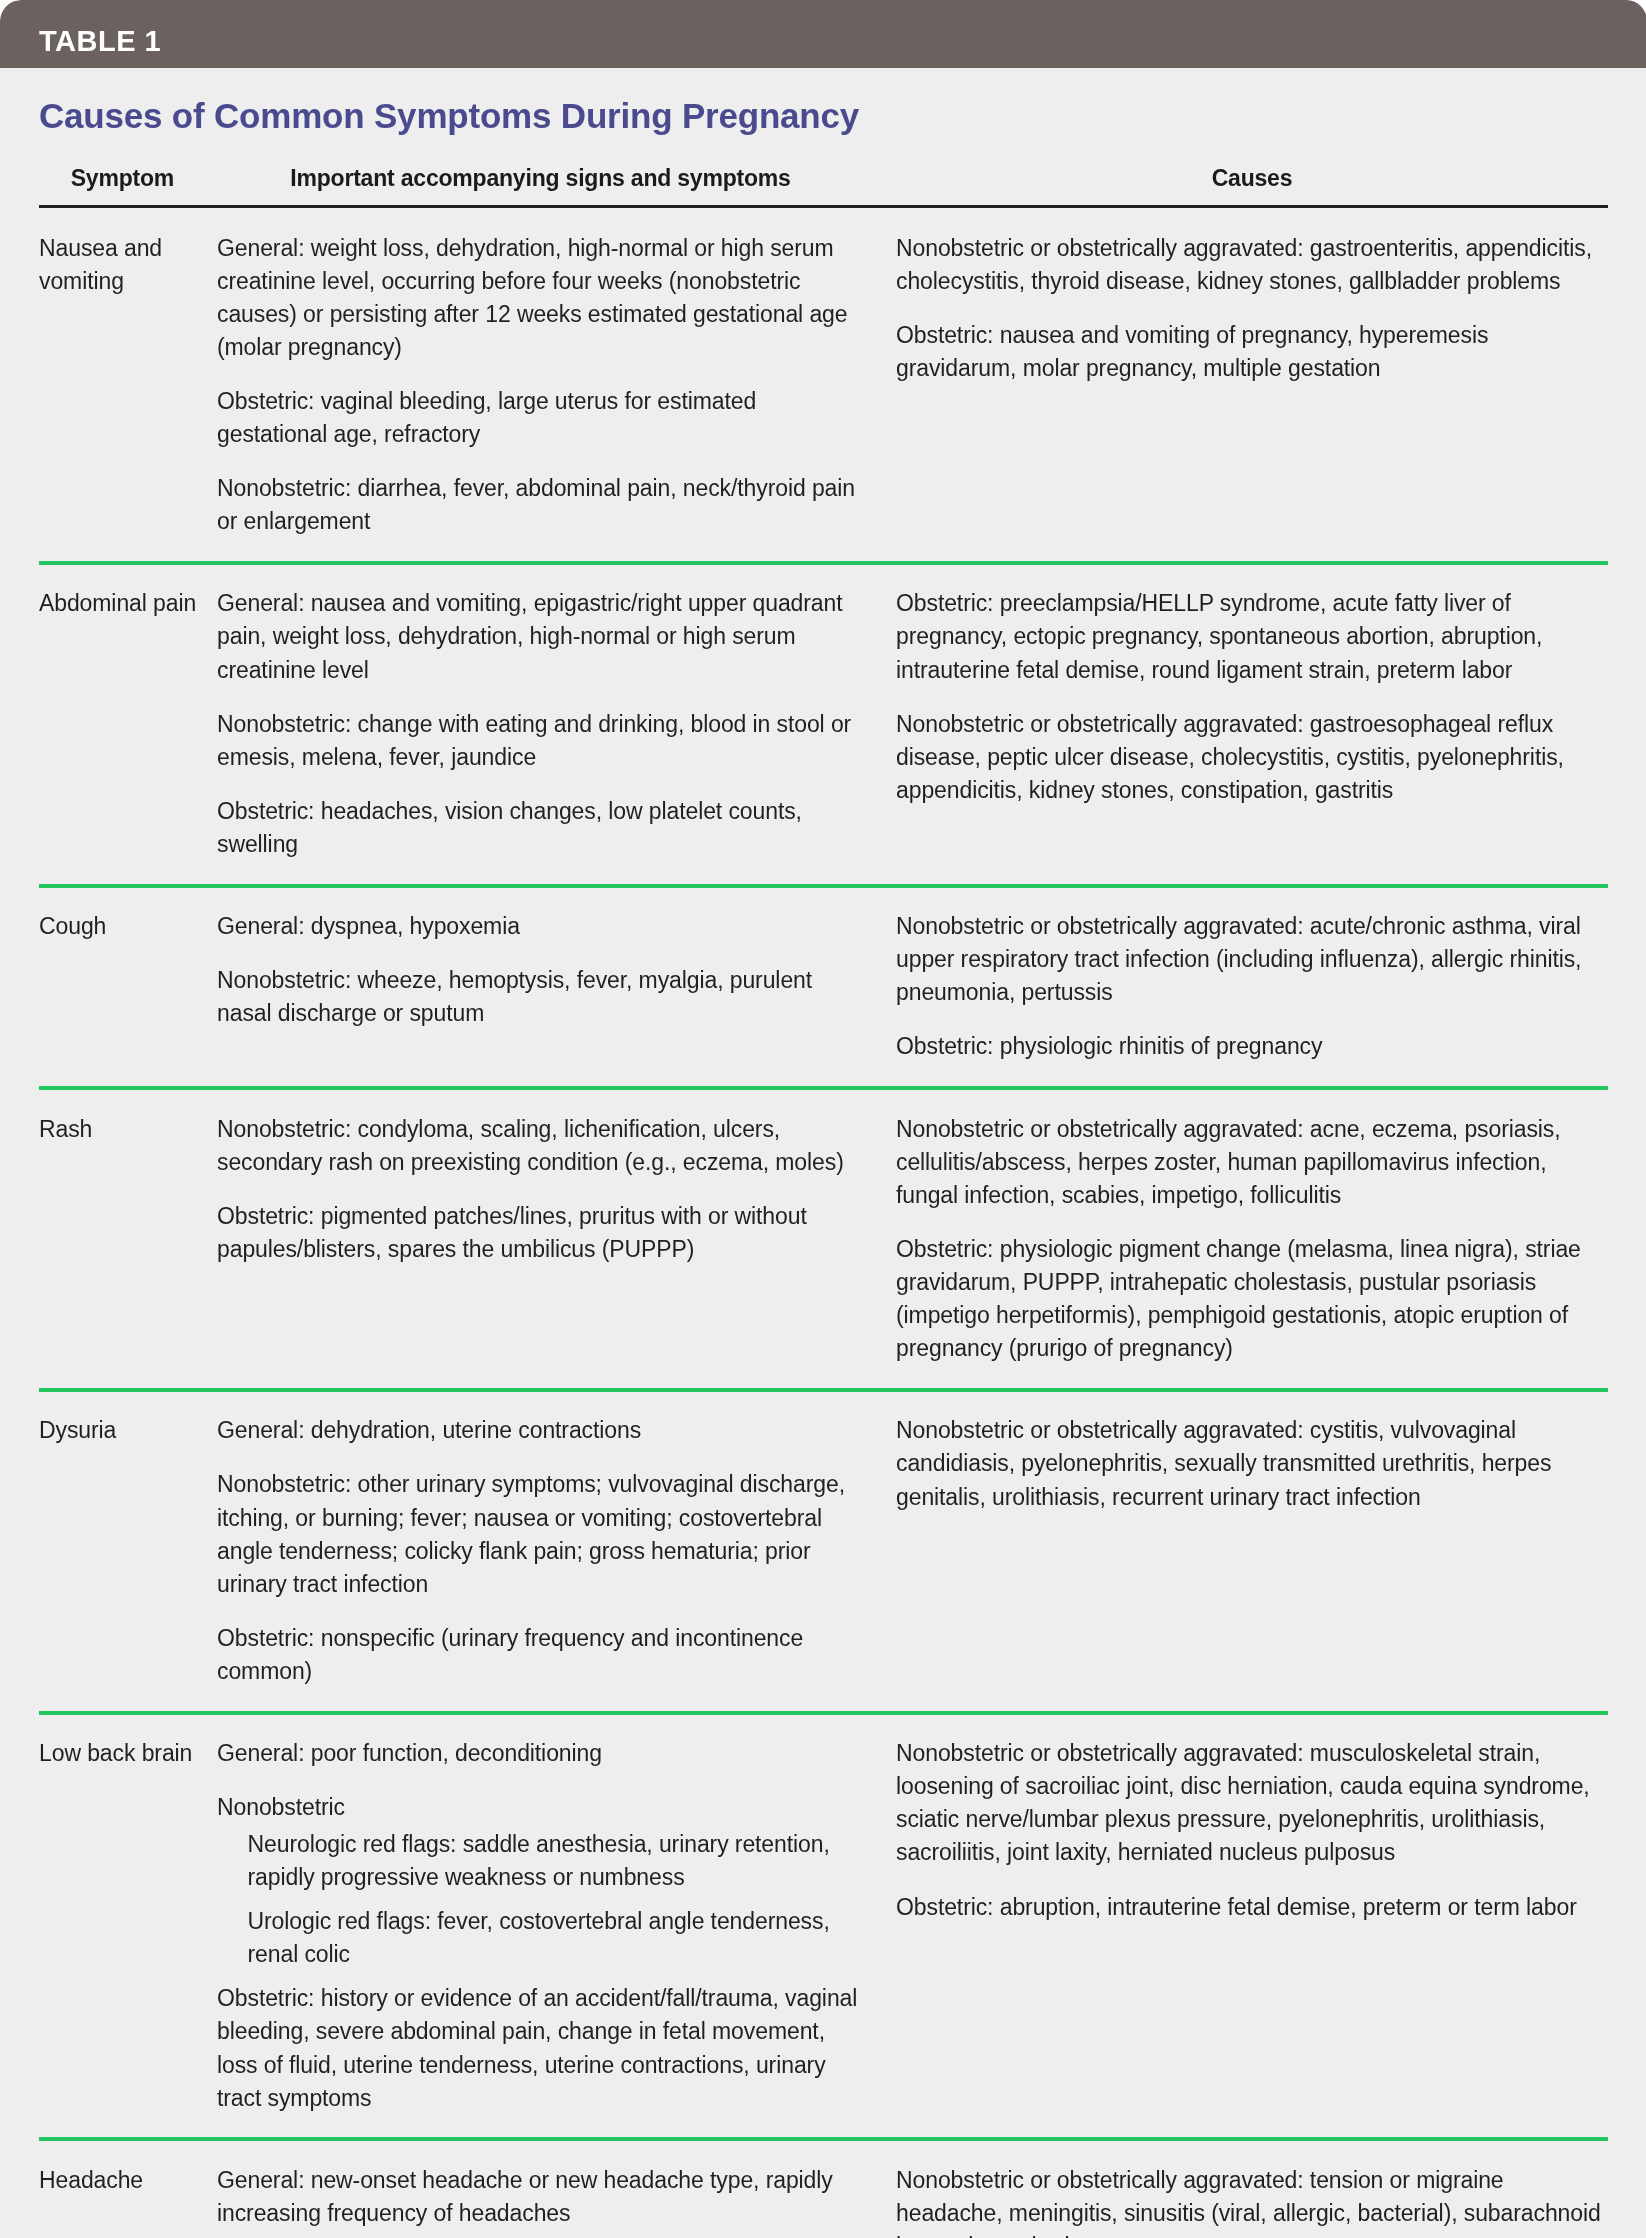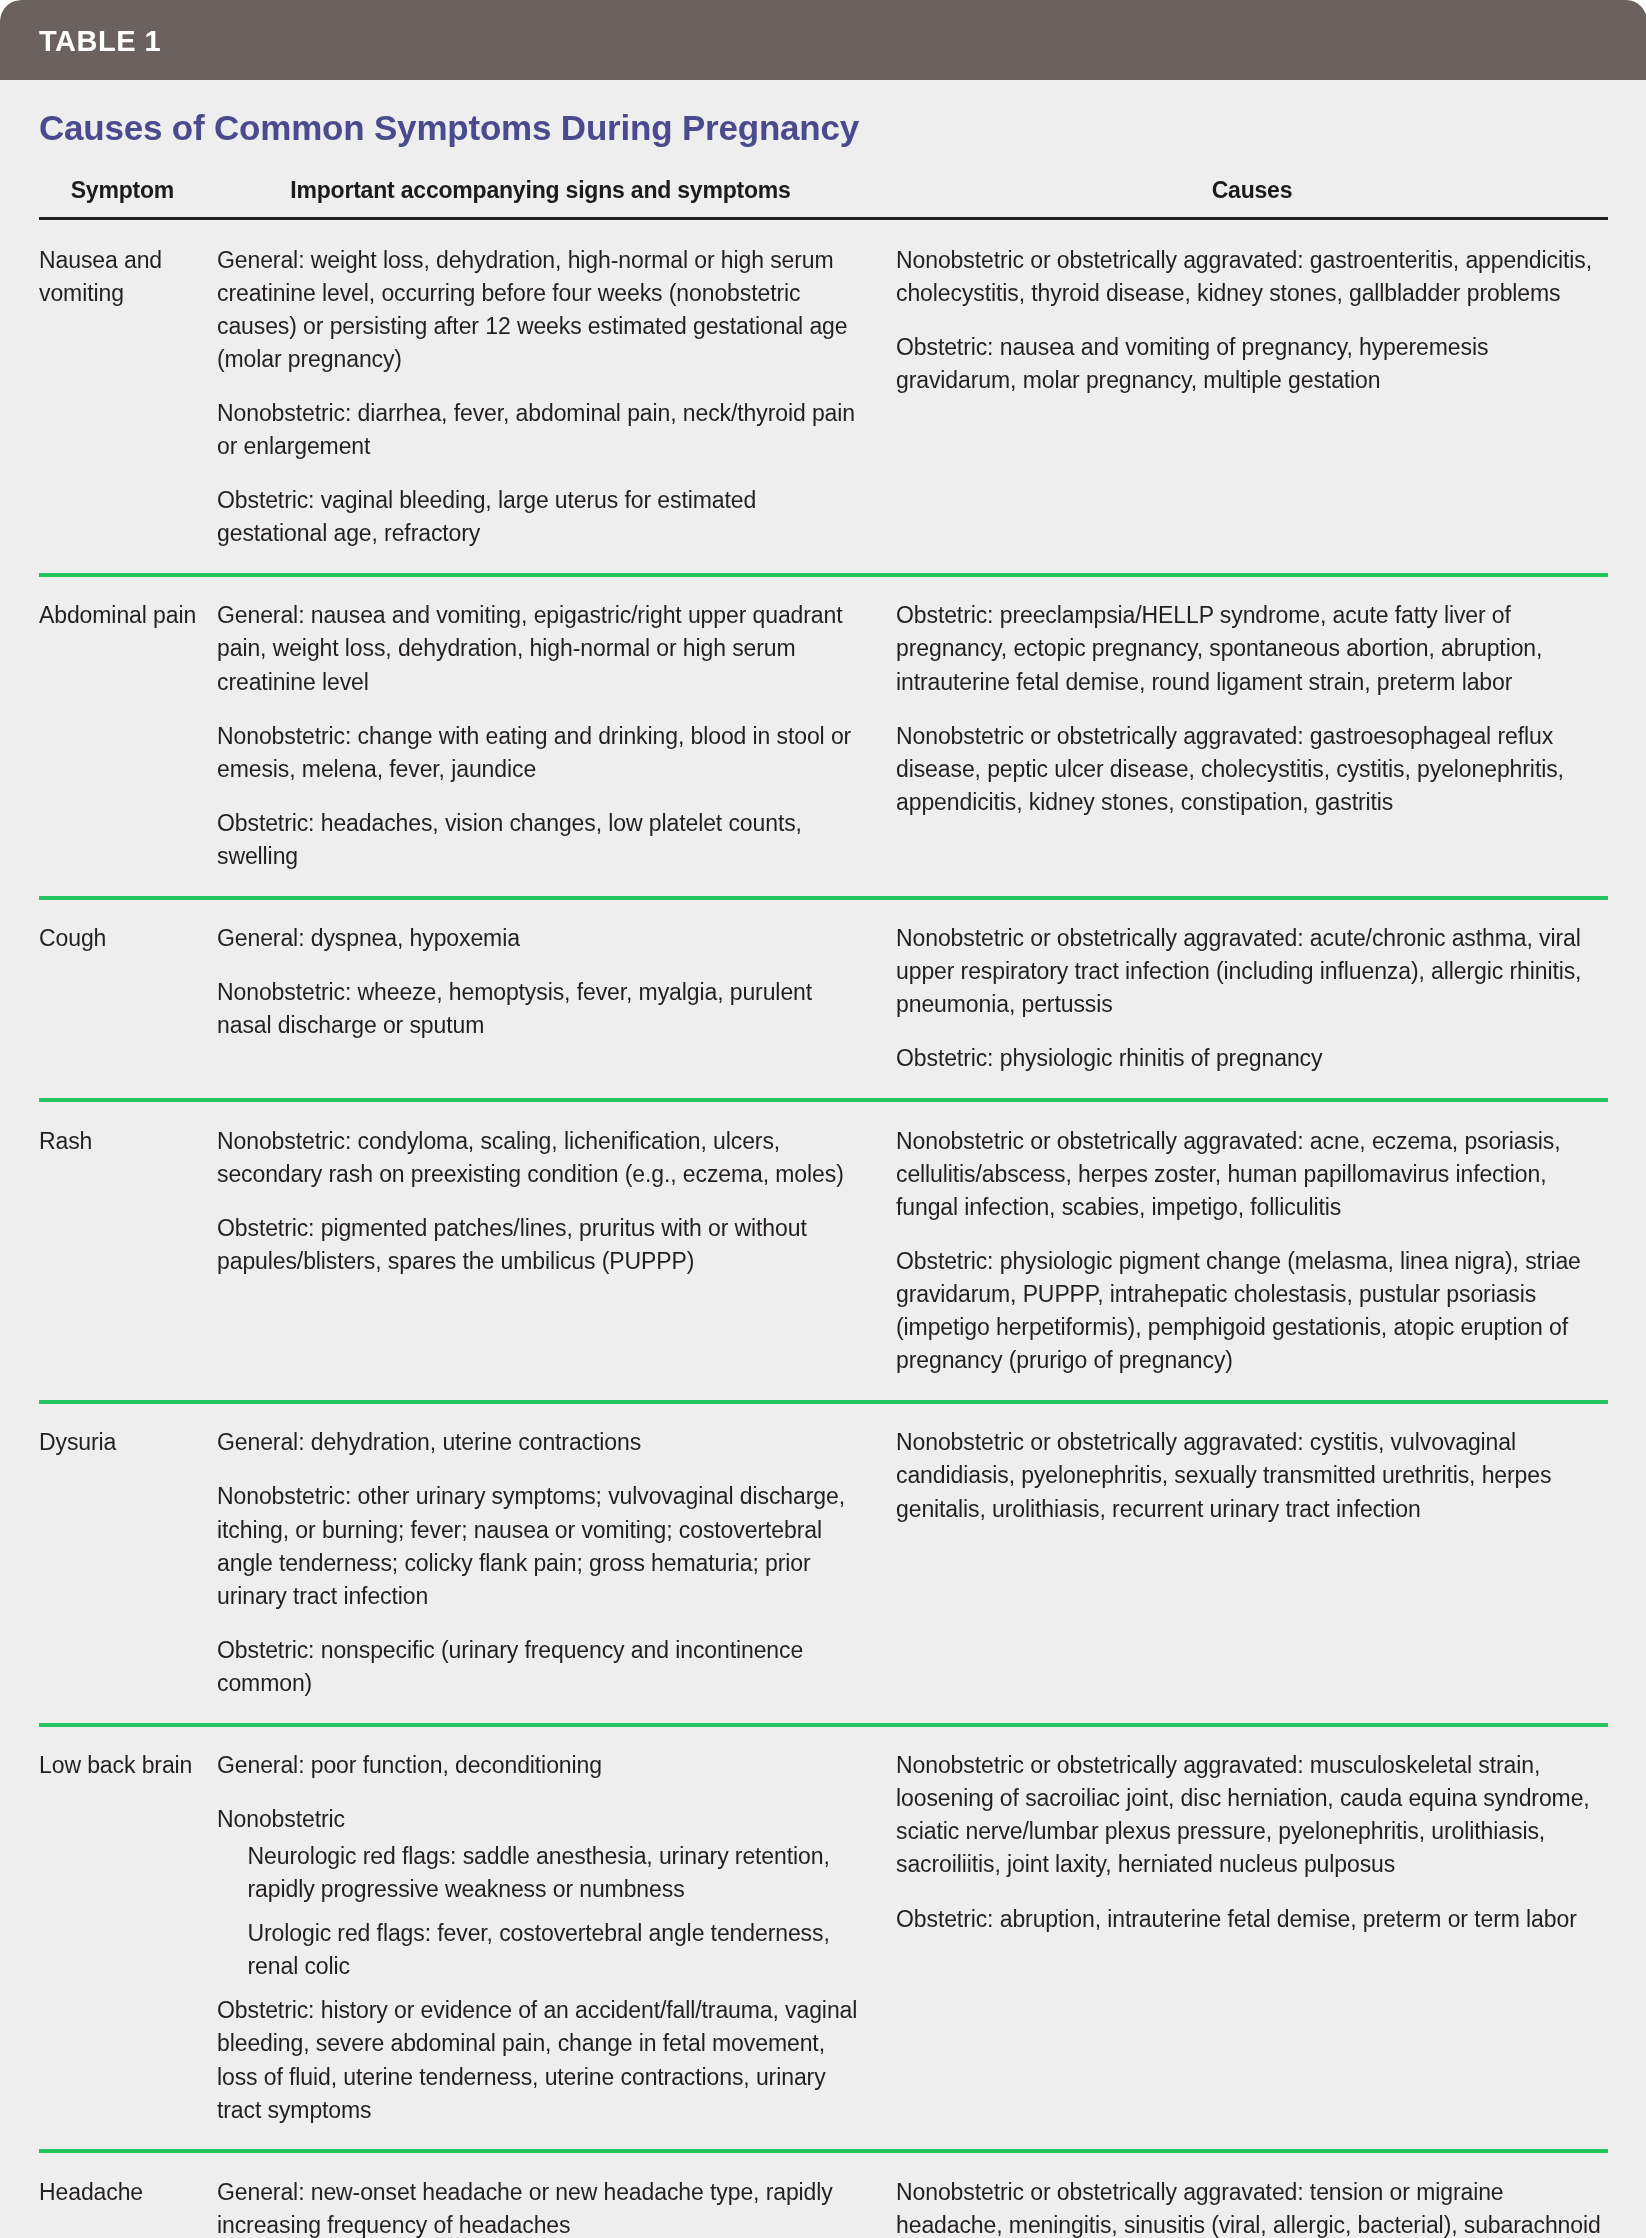--- a/index.html
+++ b/index.html
@@ -20,21 +20,21 @@
     overflow: hidden;
     position: relative;
   }
 
   
   .table-banner {
     background: #6b625f;
     border-radius: 21px 0 0 0;
     padding: 27px 0 24px 39px;
     box-sizing: border-box;
-    height: 80px;
+    height: 68px;
   }
   .table-banner-label {
     color: #ffffff;
     font-size: 29px;
     font-weight: bold;
     letter-spacing: 0.5px;
     line-height: 1;
     font-family: "Liberation Sans", sans-serif;
   }
 
@@ -125,22 +125,22 @@
       <div class="c-causes col-head">Causes</div>
     </div>
 
     <div class="rule-thick"></div>
 
     <div id="rows-container">
         <div class="data-row first">
           <div class="c-symptom cell-text">Nausea and vomiting</div>
           <div class="c-signs cell-text">
             <div class="para">General: weight loss, dehydration, high-normal or high serum creatinine level, occurring before four weeks (nonobstetric causes) or persisting after 12 weeks estimated gestational age (molar pregnancy)</div>
+            <div class="para">Obstetric: vaginal bleeding, large uterus for estimated gestational age, refractory</div>
             <div class="para">Nonobstetric: diarrhea, fever, abdominal pain, neck/thyroid pain or enlargement</div>
-            <div class="para">Obstetric: vaginal bleeding, large uterus for estimated gestational age, refractory</div>
           </div>
           <div class="c-causes cell-text">
             <div class="para">Nonobstetric or obstetrically aggravated: gastroenteritis, appendicitis, cholecystitis, thyroid disease, kidney stones, gallbladder problems</div>
             <div class="para">Obstetric: nausea and vomiting of pregnancy, hyperemesis gravidarum, molar pregnancy, multiple gestation</div>
           </div>
         </div>
         <div class="data-row">
           <div class="c-symptom cell-text">Abdominal pain</div>
           <div class="c-signs cell-text">
             <div class="para">General: nausea and vomiting, epigastric/right upper quadrant pain, weight loss, dehydration, high-normal or high serum creatinine level</div>

